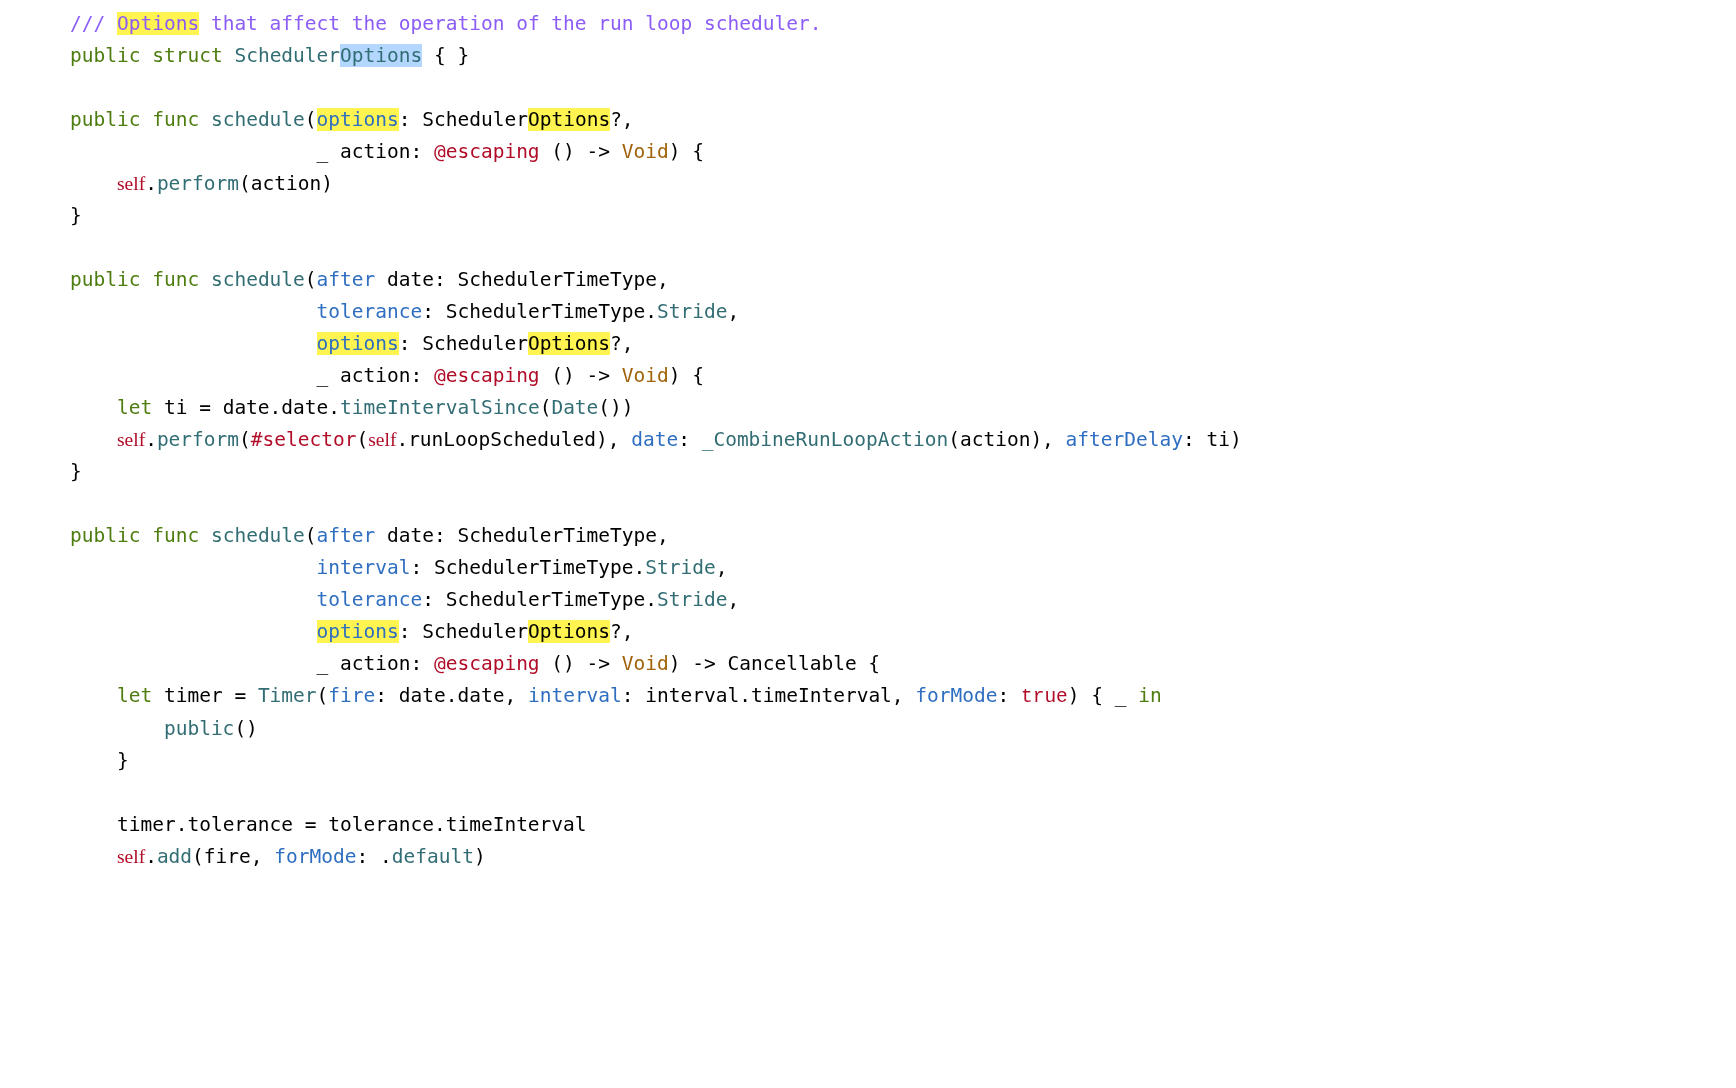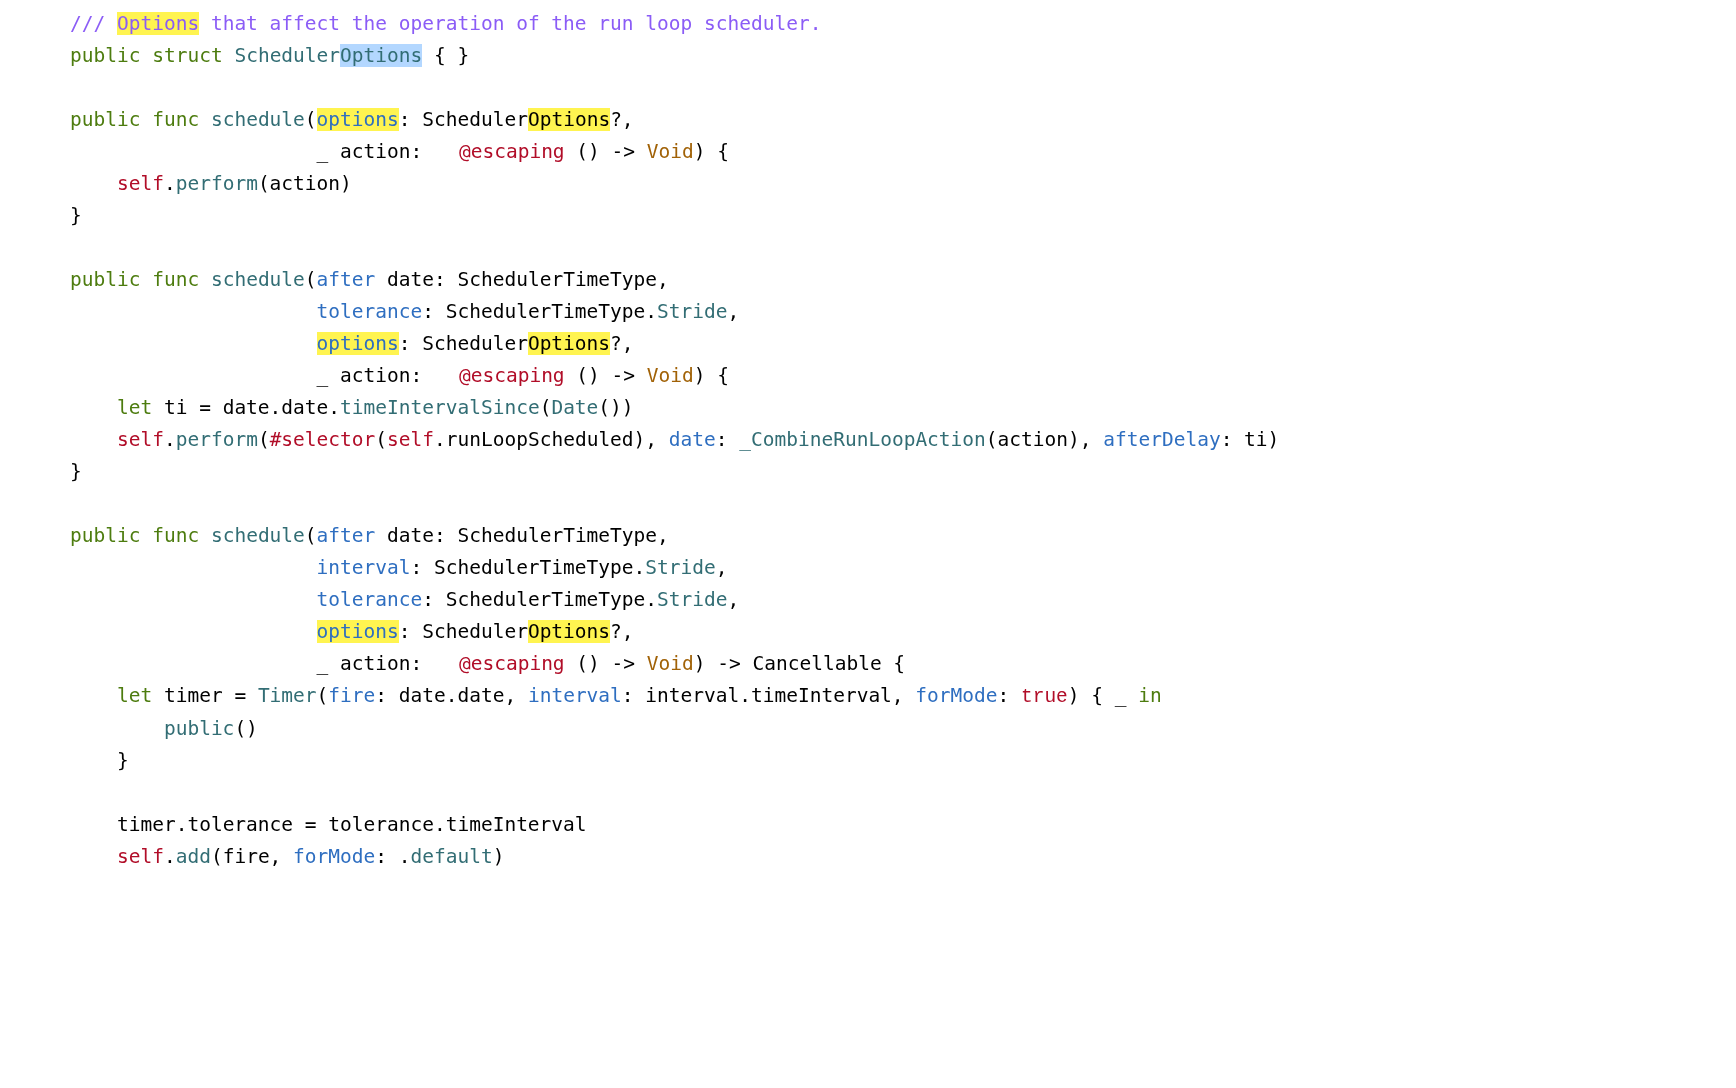--- a/index.html
+++ b/index.html
@@ -10,26 +10,26 @@
     font-size: 19.5px;
     line-height: 32px;
     color: #000000;
   }
   .code-container {
     padding: 8px 0 8px 70px;
     white-space: pre;
   }
   .comment { color: #8b5cf6; }
   .kw-decl { color: #4d7c0f; }
-  .kw-self { color: #b10d28; }
+  .kw-self { color: #b10d28; font-family: Liberation Serif, serif; }
   .kw-true { color: #b10d28; font-family: Liberation Mono, monospace; }
   .typename { color: #326d74; }     
   .call { color: #326d74; }         
   .param { color: #2e6ec0; }        
-  .escaping { color: #b10d28; margin-left: 25px; }
+  .escaping { color: #b10d28; }
   .void { color: #a16207; }
   .selector-kw { color: #b10d28; }
   .hl-yellow { background: #fff450; }
   .hl-blue { background: #b3d7ff; }
   .plain { color: #000000; }
 </style>
 </head>
 <body>
 
 <div class="code-container"><span class="comment"><span>/// </span><span class="hl-yellow">Options</span><span> that affect the operation of the run loop scheduler.</span></span>

